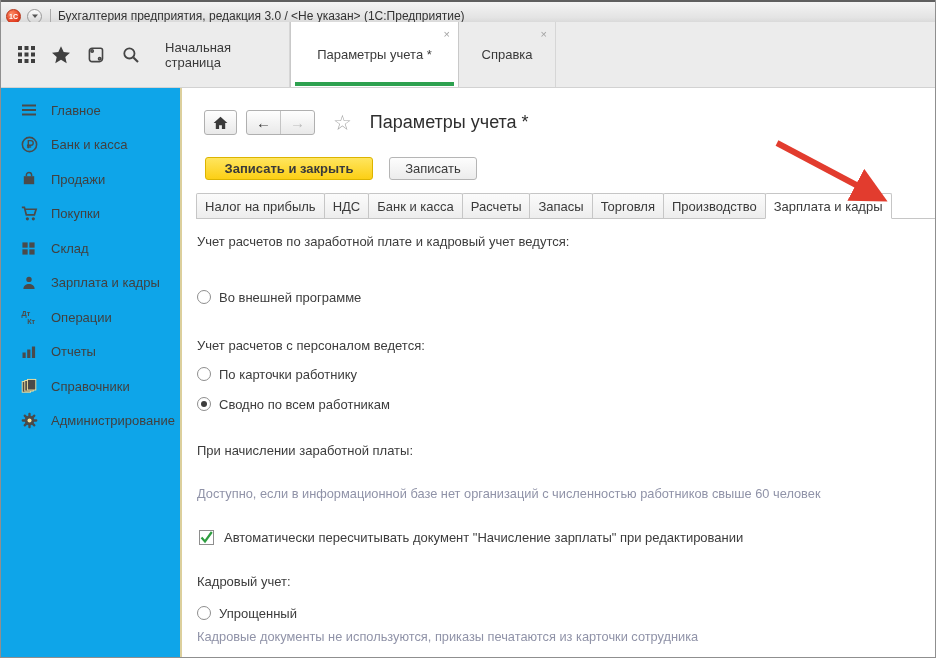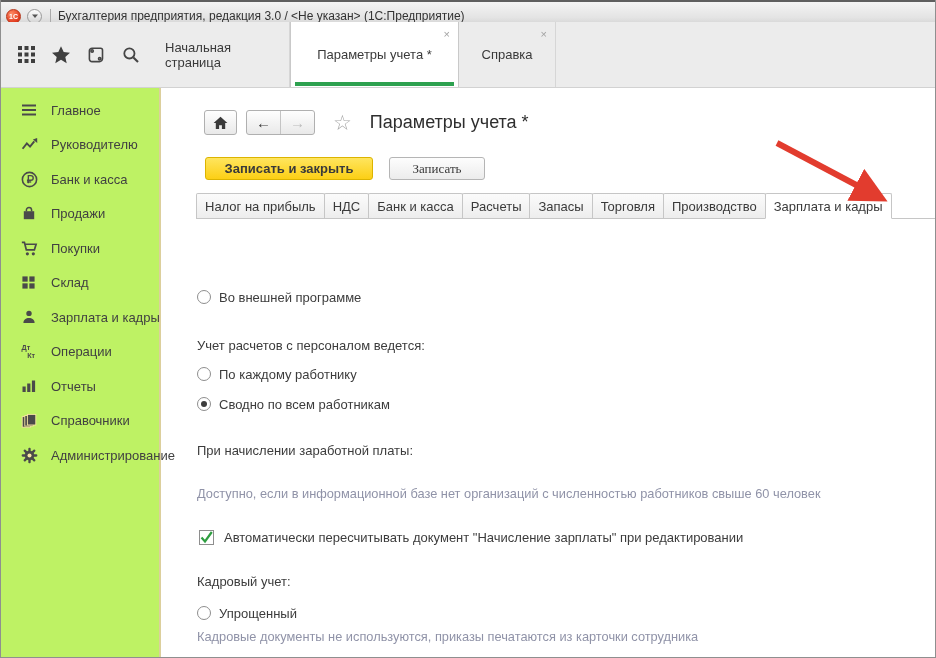--- a/index.html
+++ b/index.html
@@ -49,22 +49,22 @@
   .app-tab.active::after{
     content:"";position:absolute;left:4px;right:4px;bottom:1px;height:4px;
     background:var(--accent-green,#2da14f);
   }
   .tab-close{
     position:absolute;top:7px;right:8px;font-size:11px;line-height:1;color:#a2a2a2;
   }
 
   
   .sidebar{
-    position:absolute;left:0;top:88px;width:161px;bottom:0;
-    background:#bef264;border-right:2px solid #dccf9c;box-sizing:border-box;
+    position:absolute;left:0;top:88px;width:182px;bottom:0;
+    background:#0ea5e9;border-right:2px solid #dccf9c;box-sizing:border-box;
   }
   .side-list{list-style:none;margin:0;padding:5px 0 0 0;}
   .side-item{height:34.5px;display:flex;align-items:center;padding-left:21px;}
   .side-ico{width:17px;height:17px;flex:0 0 17px;display:flex;align-items:center;justify-content:flex-start;}
   .side-label{margin-left:13px;font-size:13px;color:#414141;white-space:nowrap;}
 
   
   .content{position:absolute;left:188px;top:88px;right:0;bottom:0;background:#fff;}
 
   .navrow{position:absolute;left:16px;top:22px;height:25px;display:flex;align-items:center;}
@@ -86,21 +86,21 @@
   .btn{
     height:23px;box-sizing:border-box;border-radius:3px;font-size:13px;
     display:flex;align-items:center;justify-content:center;padding:0 18px;white-space:nowrap;
   }
   .btn-primary{
     background:linear-gradient(#ffe55e,#fccf15);
     border:1px solid #dcb400;color:#3a3a3a;font-weight:bold;width:168px;
   }
   .btn-normal{
     background:linear-gradient(#fdfdfd,#ececec);
-    border:1px solid #b5b5b5;color:#3a3a3a;width:96px;font-family:Liberation Serif, serif;
+    border:1px solid #b5b5b5;color:#3a3a3a;width:88px;
   }
 
   
   .settings-tabs{
     position:absolute;left:8px;top:105px;right:0;height:26px;
     border-bottom:1px solid #c6c6c6;display:flex;align-items:flex-end;box-sizing:border-box;
   }
   .stab{
     height:25px;box-sizing:border-box;display:flex;align-items:center;
     padding:0 8px;font-size:13px;color:#3a3a3a;white-space:nowrap;
@@ -204,29 +204,20 @@
         <svg width="16" height="16" viewBox="0 0 16 16" fill="#4a4a4a">
             <rect x="1" y="2.5" width="14" height="2"></rect>
             <rect x="1" y="7" width="14" height="2"></rect>
             <rect x="1" y="11.5" width="14" height="2"></rect>
           </svg>
       </span>
       <span class="side-label">Главное</span>
     </li>
     <li class="side-item">
       <span class="side-ico">
-        <svg width="17" height="17" viewBox="0 0 16 16">
-            <path d="M1.5 12 L5.5 7 L8.5 10 L12.5 5" stroke="#4a4a4a" stroke-width="1.8" fill="none"></path>
-            <polygon points="15.2,1.8 15.3,6.6 11.2,3.4" fill="#4a4a4a"></polygon>
-          </svg>
-      </span>
-      <span class="side-label">Руководителю</span>
-    </li>
-    <li class="side-item">
-      <span class="side-ico">
         <svg width="17" height="17" viewBox="0 0 16 16" fill="none" stroke="#4a4a4a">
             <circle cx="8" cy="8" r="6.7" stroke-width="1.5"></circle>
             <path d="M6.9 11.6 V4.3 h2.4 a2.2 2.2 0 1 1 0 4.4 H5.6" stroke-width="1.3"></path>
             <path d="M5.6 10.3 h4" stroke-width="1.3"></path>
           </svg>
       </span>
       <span class="side-label">Банк и касса</span>
     </li>
     <li class="side-item">
       <span class="side-ico">
@@ -343,29 +334,30 @@
     <div class="stab">Банк и касса</div>
     <div class="stab">Расчеты</div>
     <div class="stab">Запасы</div>
     <div class="stab">Торговля</div>
     <div class="stab">Производство</div>
     <div class="stab active">Зарплата и кадры</div>
   </div>
 
   <div class="form-area">
 
+    <div class="row" style="top:13px">Учет расчетов по заработной плате и кадровый учет ведутся:</div>
     <div class="row" style="top:69px">
       <span class="radio"></span>
       <span>Во внешней программе</span>
     </div>
 
     <div class="row" style="top:117px">Учет расчетов с персоналом ведется:</div>
     <div class="row" style="top:146px">
       <span class="radio"></span>
-      <span>По каждому работнику</span>
+      <span>По карточки работнику</span>
     </div>
     <div class="row" style="top:176px">
       <span class="radio sel"></span>
       <span>Сводно по всем работникам</span>
     </div>
 
     <div class="row" style="top:222px">При начислении заработной платы:</div>
     <div class="row hint" style="top:265px">Доступно, если в информационной базе нет организаций с численностью работников свыше 60 человек</div>
     <div class="row chkrow" style="top:309px">
       <span class="checkbox">

